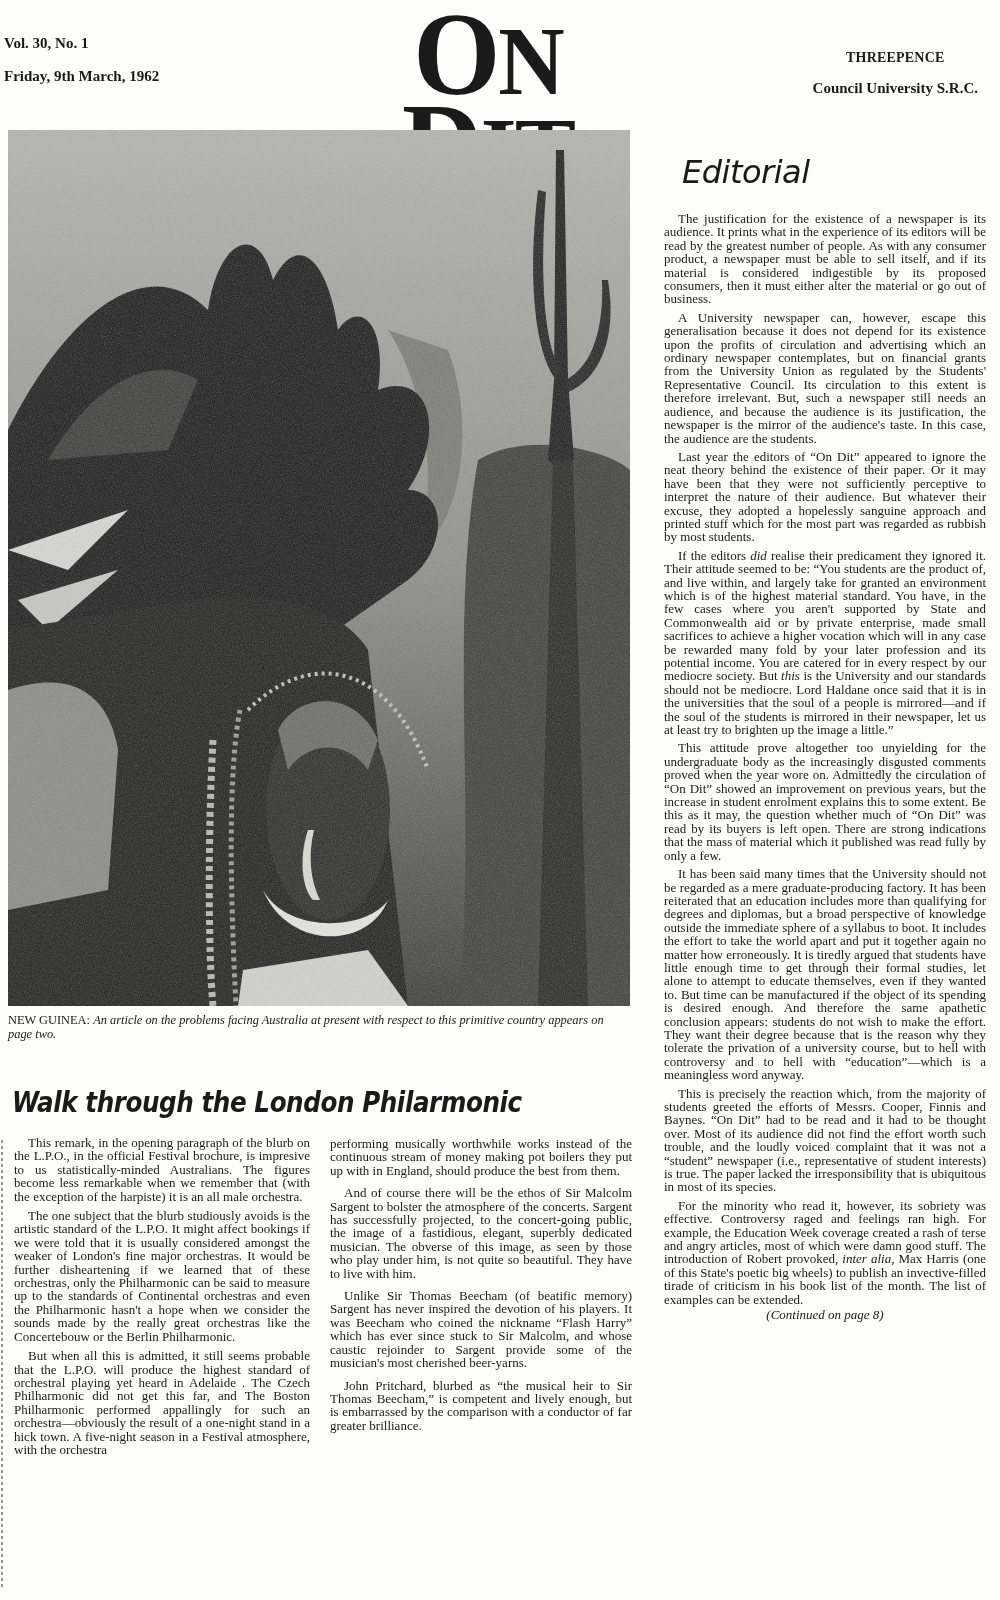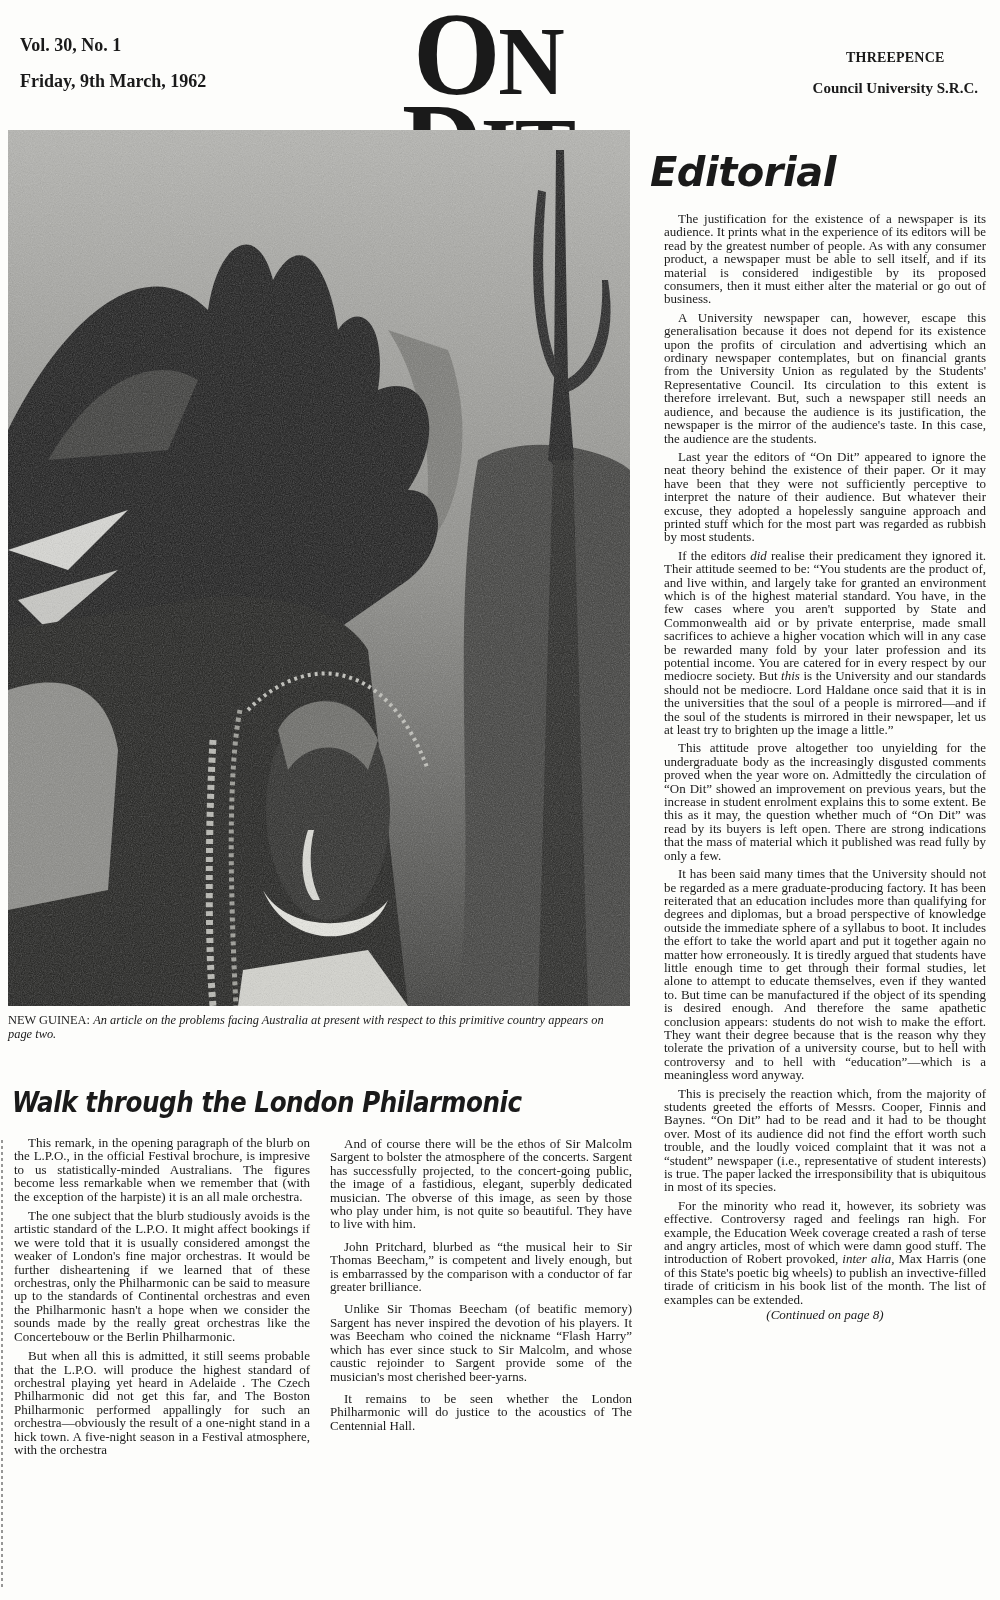--- a/index.html
+++ b/index.html
@@ -1,35 +1,35 @@
 <!DOCTYPE html>
 <html><head>
   <meta charset="utf-8">
   <style>
     * { box-sizing: border-box; margin: 0; padding: 0; }
     html, body { width: 1000px; height: 1600px; background: #fdfdfb; overflow: hidden; }
     body { position: relative; font-family: "Liberation Serif", "DejaVu Serif", serif; color: #1a1a1a; }
 
-    .masthead-left { position: absolute; left: 20px; top: 36px; font-size: 18px; font-weight: bold; line-height: 1; }
+    .masthead-left { position: absolute; left: 4px; top: 36px; font-size: 15px; font-weight: bold; line-height: 1; }
     .masthead-left div { margin-bottom: 18px; }
     .masthead-right { position: absolute; right: 22px; top: 51px; text-align: center; font-size: 15px; font-weight: bold; line-height: 1; }
     .masthead-right .price { font-size: 14px; letter-spacing: 0.2px; margin-bottom: 16px; }
     .masthead-title { position: absolute; left: 328px; top: 16px; width: 320px; text-align: center; }
     .masthead-title .logo { font-family: "Liberation Serif", serif; font-weight: bold; font-size: 92px; line-height: 80px; letter-spacing: -2px; transform: scaleY(1.05); }
     .masthead-title .logo .big { font-size: 112px; }
     .masthead-title .reg { font-size: 8px; line-height: 9px; margin-top: 4px; }
 
     .photo { position: absolute; left: 8px; top: 130px; width: 622px; height: 876px; overflow: hidden; background: #6a6a6a; }
     .photo svg { width: 100%; height: 100%; display: block; }
     .caption { position: absolute; left: 8px; top: 1013px; width: 622px; font-size: 12.4px; line-height: 14px; }
     .caption .lead { font-style: normal; }
     .caption .body { font-style: italic; }
 
     .headline-walk { position: absolute; left: 12px; top: 1086px; font-family: "DejaVu Sans", sans-serif; font-weight: bold; font-style: italic; font-size: 28px; letter-spacing: -0.5px; line-height: 34px; transform: scaleX(0.88); transform-origin: left center; white-space: nowrap; }
-    .headline-ed { position: absolute; left: 650px; top: 150px; font-family: "DejaVu Sans", sans-serif; font-weight: bold; font-style: italic; font-size: 40px; line-height: 44px; letter-spacing: -0.5px; }
+    .headline-ed { position: absolute; left: 682px; top: 150px; font-family: "DejaVu Sans", sans-serif; font-weight: normal; font-style: italic; font-size: 32px; line-height: 44px; letter-spacing: -0.5px; }
 
     .col { position: absolute; font-size: 13px; line-height: 13.4px; text-align: justify; hyphens: manual; }
     .col p { text-indent: 14px; margin-bottom: 6px; }
     .col p.noind { text-indent: 0; margin-bottom: 0; }
     .col .it { font-style: italic; }
     .col1 { left: 14px; top: 1136px; width: 296px; }
     .col2 { left: 330px; top: 1137px; width: 302px; }
     .col2 p { margin-bottom: 9px; }
     .col-ed { left: 664px; top: 212px; width: 322px; }
     .col-ed p { margin-bottom: 5px; }
@@ -112,24 +112,24 @@
 <div class="margin-rule"></div>
 <h2 class="headline-walk">Walk through the London Philarmonic</h2>
 
 <div class="col col1">
   <p>This remark, in the opening paragraph of the blurb on the L.P.O., in the official Festival brochure, is impresive to us statistically-minded Australians. The figures become less remarkable when we remember that (with the exception of the harpiste) it is an all male orchestra.</p>
   <p>The one subject that the blurb studiously avoids is the artistic standard of the L.P.O. It might affect bookings if we were told that it is usually considered amongst the weaker of London's fine major orchestras. It would be further disheartening if we learned that of these orchestras, only the Philharmonic can be said to measure up to the standards of Continental orchestras and even the Philharmonic hasn't a hope when we consider the sounds made by the really great orchestras like the Concertebouw or the Berlin Philharmonic.</p>
   <p>But when all this is admitted, it still seems probable that the L.P.O. will produce the highest standard of orchestral playing yet heard in Adelaide . The Czech Philharmonic did not get this far, and The Boston Philharmonic performed appallingly for such an orchestra—obviously the result of a one-night stand in a hick town. A five-night season in a Festival atmosphere, with the orchestra</p>
 </div>
 
 <div class="col col2">
+  <p class="noind" style="margin-bottom:9px;">performing musically worthwhile works instead of the continuous stream of money making pot boilers they put up with in England, should produce the best from them.</p>
   <p>And of course there will be the ethos of Sir Malcolm Sargent to bolster the atmosphere of the concerts. Sargent has successfully projected, to the concert-going public, the image of a fastidious, elegant, superbly dedicated musician. The obverse of this image, as seen by those who play under him, is not quite so beautiful. They have to live with him.</p>
+  <p>Unlike Sir Thomas Beecham (of beatific memory) Sargent has never inspired the devotion of his players. It was Beecham who coined the nickname “Flash Harry” which has ever since stuck to Sir Malcolm, and whose caustic rejoinder to Sargent provide some of the musician's most cherished beer-yarns.</p>
   <p>John Pritchard, blurbed as “the musical heir to Sir Thomas Beecham,” is competent and lively enough, but is embarrassed by the comparison with a conductor of far greater brilliance.</p>
-  <p>Unlike Sir Thomas Beecham (of beatific memory) Sargent has never inspired the devotion of his players. It was Beecham who coined the nickname “Flash Harry” which has ever since stuck to Sir Malcolm, and whose caustic rejoinder to Sargent provide some of the musician's most cherished beer-yarns.</p>
-  <p>It remains to be seen whether the London Philharmonic will do justice to the acoustics of The Centennial Hall.</p>
 </div>
 
 <h2 class="headline-ed">Editorial</h2>
 
 <div class="col col-ed">
   <p>The justification for the existence of a newspaper is its audience. It prints what in the experience of its editors will be read by the greatest number of people. As with any consumer product, a newspaper must be able to sell itself, and if its material is considered indigestible by its proposed consumers, then it must either alter the material or go out of business.</p>
   <p>A University newspaper can, however, escape this generalisation because it does not depend for its existence upon the profits of circulation and advertising which an ordinary newspaper contemplates, but on financial grants from the University Union as regulated by the Students' Representative Council. Its circulation to this extent is therefore irrelevant. But, such a newspaper still needs an audience, and because the audience is its justification, the newspaper is the mirror of the audience's taste. In this case, the audience are the students.</p>
   <p>Last year the editors of “On Dit” appeared to ignore the neat theory behind the existence of their paper. Or it may have been that they were not sufficiently perceptive to interpret the nature of their audience. But whatever their excuse, they adopted a hopelessly sanguine approach and printed stuff which for the most part was regarded as rubbish by most students.</p>
   <p><span>If the editors </span><span class="it">did</span><span> realise their predicament they ignored it. Their attitude seemed to be: “You students are the product of, and live within, and largely take for granted an environment which is of the highest material standard. You have, in the few cases where you aren't supported by State and Commonwealth aid or by private enterprise, made small sacrifices to achieve a higher vocation which will in any case be rewarded many fold by your later profession and its potential income. You are catered for in every respect by our mediocre society. But </span><span class="it">this</span><span> is the University and our standards should not be mediocre. Lord Haldane once said that it is in the universities that the soul of a people is mirrored—and if the soul of the students is mirrored in their newspaper, let us at least try to brighten up the image a little.”</span></p>
   <p>This attitude prove altogether too unyielding for the undergraduate body as the increasingly disgusted comments proved when the year wore on. Admittedly the circulation of “On Dit” showed an improvement on previous years, but the increase in student enrolment explains this to some extent. Be this as it may, the question whether much of “On Dit” was read by its buyers is left open. There are strong indications that the mass of material which it published was read fully by only a few.</p>

